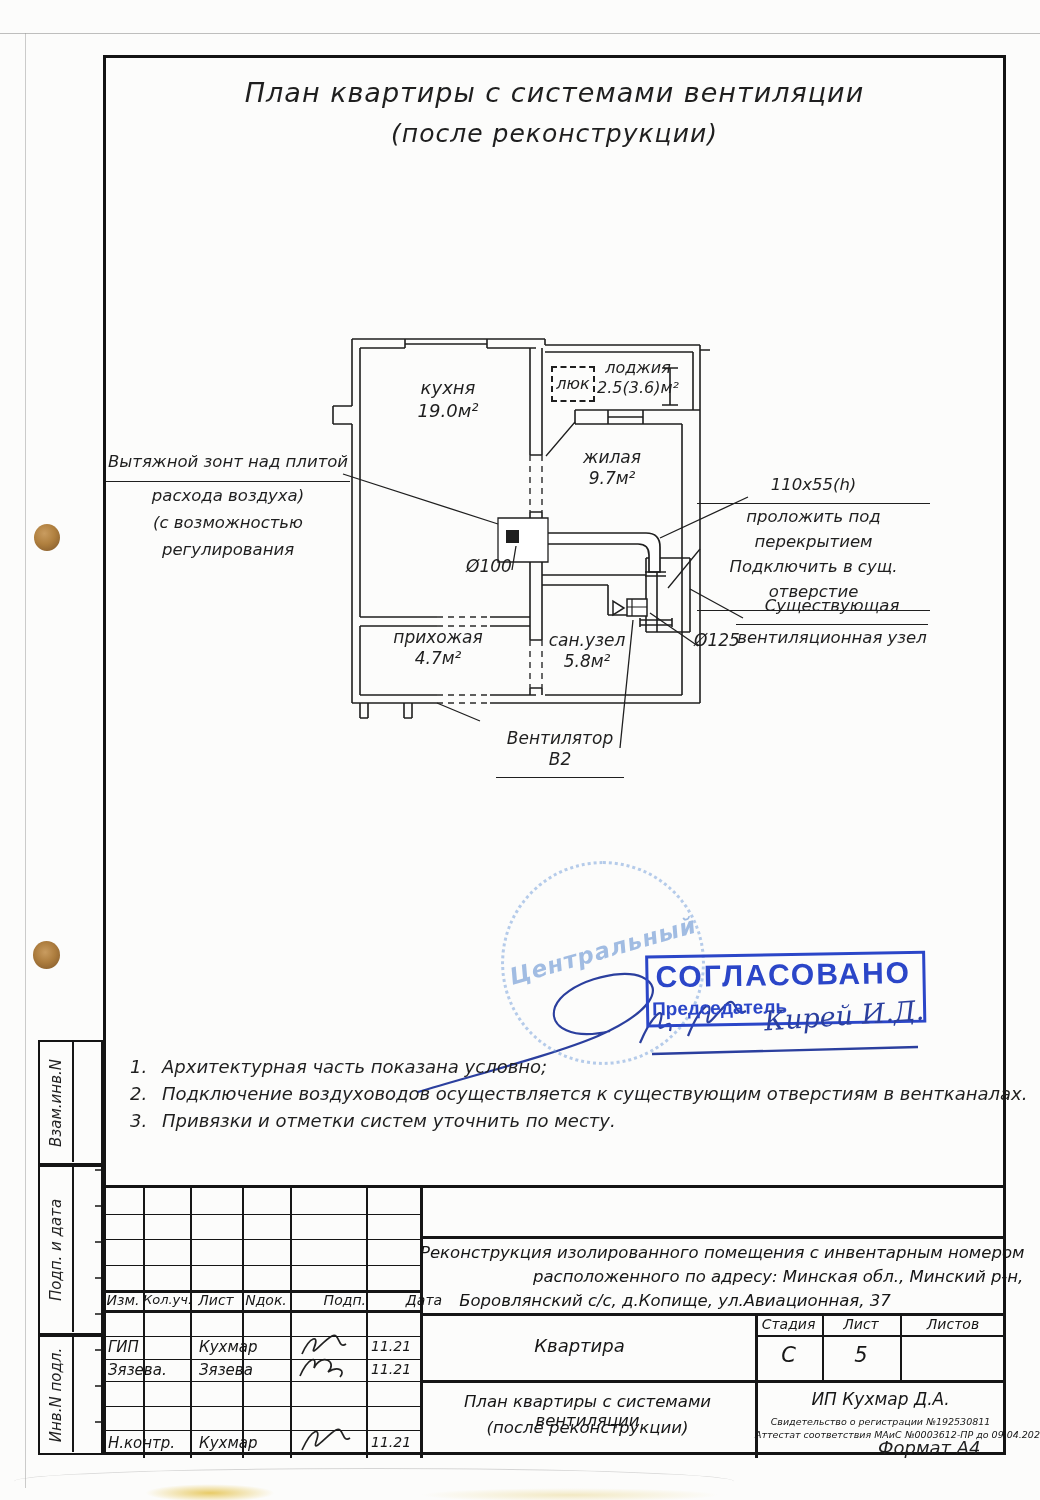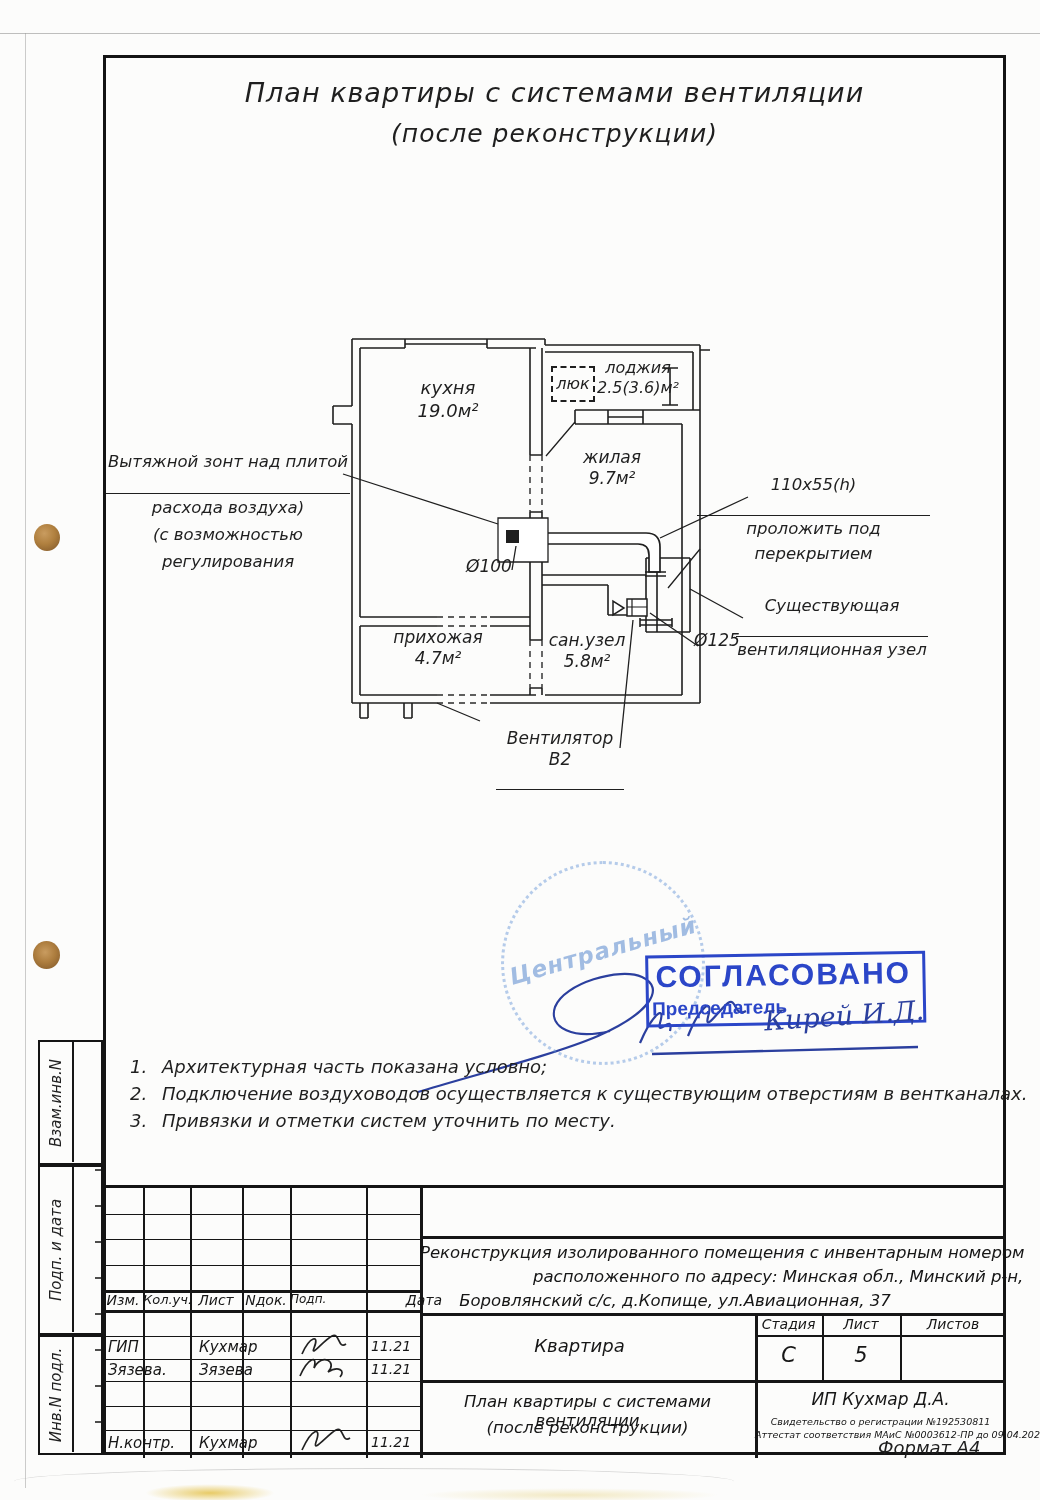--- a/index.html
+++ b/index.html
@@ -1,20 +1,20 @@
 <!DOCTYPE html>
 <html><head>
 <meta charset="utf-8">
 <style>
   html,body{margin:0;padding:0;}
   body{width:1040px;height:1500px;background:#ffffff;font-family:"DejaVu Sans",sans-serif;}
   #page{position:relative;width:1040px;height:1500px;background:#fcfcfb;overflow:hidden;}
   .lbl{position:absolute;font-style:italic;color:#1f1f1f;font-family:"DejaVu Sans",sans-serif;line-height:1.25;}
   .ctr{text-align:center;}
-  .ul{border-bottom:1.6px solid #1f1f1f;padding-bottom:18px;}
+  .ul{border-bottom:1.6px solid #1f1f1f;padding-bottom:6px;}
   .line{position:absolute;background:#161616;}
   svg{position:absolute;left:0;top:0;}
   .tb-txt{position:absolute;font-style:italic;color:#161616;white-space:nowrap;}
 </style>
 </head>
 <body>
 
 <div id="page">
 
   <div style="position:absolute;left:0;top:33px;width:1040px;height:1px;background:#8a8a8a;opacity:.55;"></div>
@@ -144,20 +144,21 @@
     <div>расхода воздуха)</div>
     <div>(с возможностью регулирования</div>
   </div>
 
   <div class="lbl" style="left:466px;top:556px;font-size:17px;">Ø100</div>
   <div class="lbl" style="left:694px;top:630px;font-size:17px;">Ø125</div>
 
   <div class="lbl ctr" style="left:697px;top:472px;width:233px;font-size:16.5px;line-height:25px;">
     <div class="ul">110x55(h)</div>
     <div>проложить под перекрытием</div>
+    <div class="ul">Подключить в сущ. отверстие</div>
   </div>
 
   <div class="lbl ctr" style="left:736px;top:593px;width:192px;font-size:16.5px;line-height:25px;">
     <div class="ul">Существующая</div>
     <div>вентиляционная узел</div>
   </div>
 
   <div class="lbl ctr ul" style="left:496px;top:728px;width:128px;font-size:17px;">Вентилятор В2</div>
 
   <div style="position:absolute;left:501px;top:861px;width:198px;height:198px;border:3px dotted rgba(95,145,212,0.45);border-radius:50%;">
@@ -209,21 +210,21 @@
 
     <div class="line" style="left:317px;top:48px;width:586px;height:2.5px;"></div>
     <div class="line" style="left:317px;top:125px;width:586px;height:2.5px;"></div>
     <div class="line" style="left:317px;top:192px;width:586px;height:2.5px;"></div>
     <div class="line" style="left:652px;top:147px;width:251px;height:2px;"></div>
 
     <div class="tb-txt" style="left:0;top:104px;width:40px;text-align:center;font-size:14px;">Изм.</div>
     <div class="tb-txt" style="left:40px;top:104px;width:47px;text-align:center;font-size:13px;">Кол.уч.</div>
     <div class="tb-txt" style="left:87px;top:104px;width:52px;text-align:center;font-size:14px;">Лист</div>
     <div class="tb-txt" style="left:139px;top:104px;width:48px;text-align:center;font-size:14px;">Nдок.</div>
-    <div class="tb-txt" style="left:187px;top:104px;width:76px;text-align:left;font-size:12px;">Подп.</div>
+    <div class="tb-txt" style="left:187px;top:104px;width:76px;text-align:right;font-size:14px;">Подп.</div>
     <div class="tb-txt" style="left:263px;top:104px;width:54px;text-align:center;font-size:14px;padding-left:31px;">Дата</div>
 
     <div class="tb-txt" style="left:5px;top:150px;font-size:15px;">ГИП</div>
     <div class="tb-txt" style="left:96px;top:150px;font-size:15px;">Кухмар</div>
     <div class="tb-txt" style="left:268px;top:150px;font-size:14px;">11.21</div>
     <div class="tb-txt" style="left:5px;top:173px;font-size:15px;">Зязева.</div>
     <div class="tb-txt" style="left:96px;top:173px;font-size:15px;">Зязева</div>
     <div class="tb-txt" style="left:268px;top:173px;font-size:14px;">11.21</div>
     <div class="tb-txt" style="left:5px;top:246px;font-size:15px;">Н.контр.</div>
     <div class="tb-txt" style="left:96px;top:246px;font-size:15px;">Кухмар</div>

